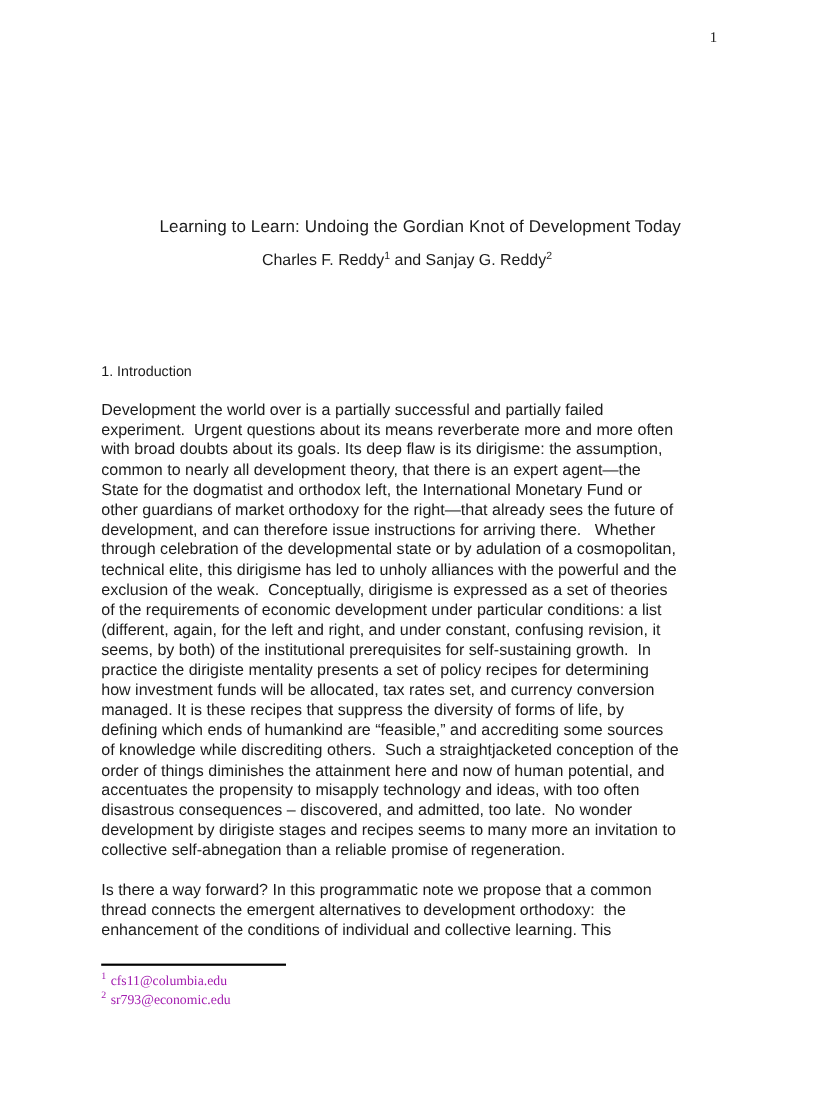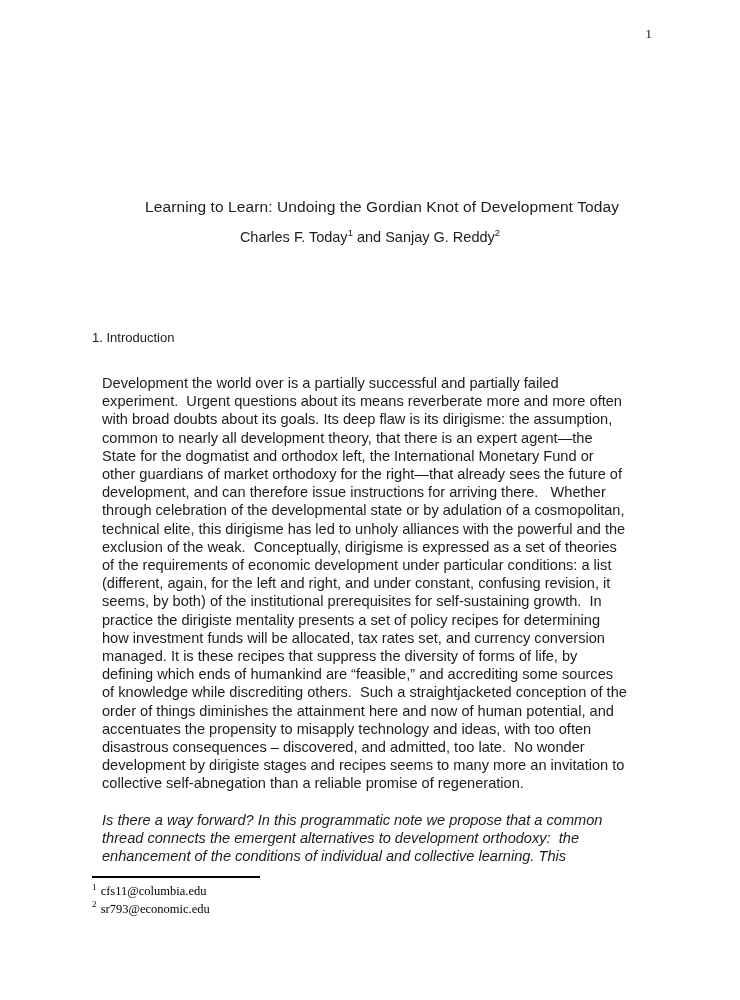--- a/index.html
+++ b/index.html
@@ -53,36 +53,35 @@
   }
   .body-text {
     position: absolute;
     top: 364px;
     left: 92px;
     width: 610px;
     font-size: 14.6px;
     line-height: 18.2px;
   }
   .para {
-    margin: 10px;
+    margin: 0;
     white-space: pre-wrap;
   }
   .para + .para {
     margin-top: 18.2px;
-    font-style: italic;
   }
   .footnotes {
     position: absolute;
     top: 876px;
     left: 92px;
     width: 400px;
     font-family: "Liberation Serif", serif;
     font-size: 12.5px;
     line-height: 17.5px;
-    color: #000000;
+    color: #a21caf;
   }
   .fn-rule {
     width: 168px;
     height: 0;
     border-top: 2px solid #000000;
     margin: 0 0 5px 0;
   }
   .footnote sup {
     font-size: 9px;
     line-height: 0;
@@ -92,21 +91,21 @@
 </head>
 <body>
 
 <div class="page" style="background: rgb(255, 255, 255); color: rgb(28, 28, 28);">
 
   <div class="page-number">1</div>
 
   <h1 class="title">Learning to Learn: Undoing the Gordian Knot of Development Today</h1>
 
   <div class="authors">
-    <span>Charles F. Today</span><sup>1</sup><span> and </span><span>Sanjay G. Reddy</span><sup>2</sup>
+    <span>Charles F. Reddy</span><sup>1</sup><span> and </span><span>Sanjay G. Reddy</span><sup>2</sup>
   </div>
 
   <h2 class="section-heading">1. Introduction</h2>
 
   <div class="body-text">
       <p class="para">Development the world over is a partially successful and partially failed
 experiment.  Urgent questions about its means reverberate more and more often
 with broad doubts about its goals. Its deep flaw is its dirigisme: the assumption,
 common to nearly all development theory, that there is an expert agent—the
 State for the dogmatist and orthodox left, the International Monetary Fund or

